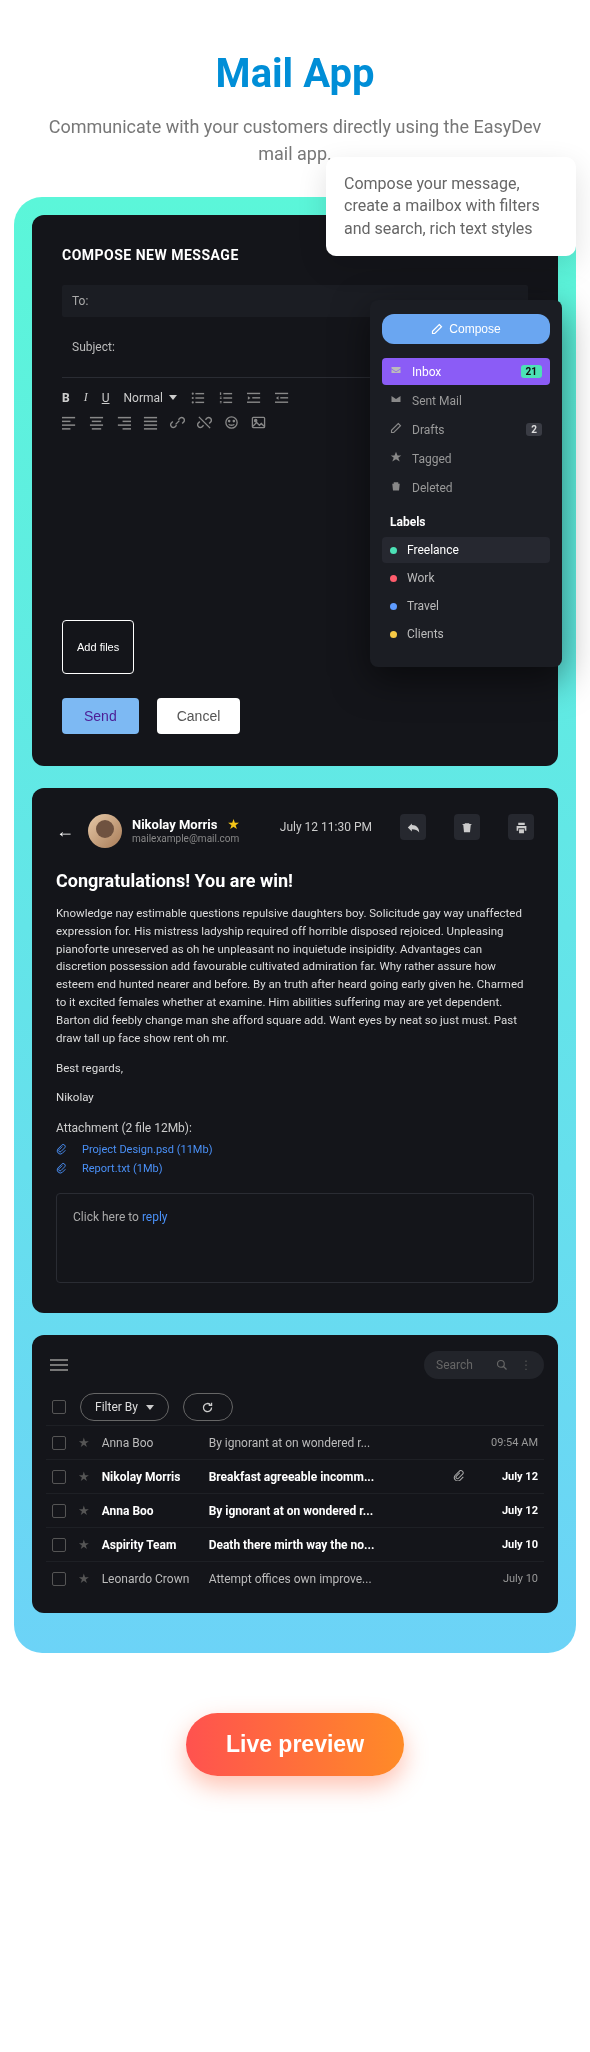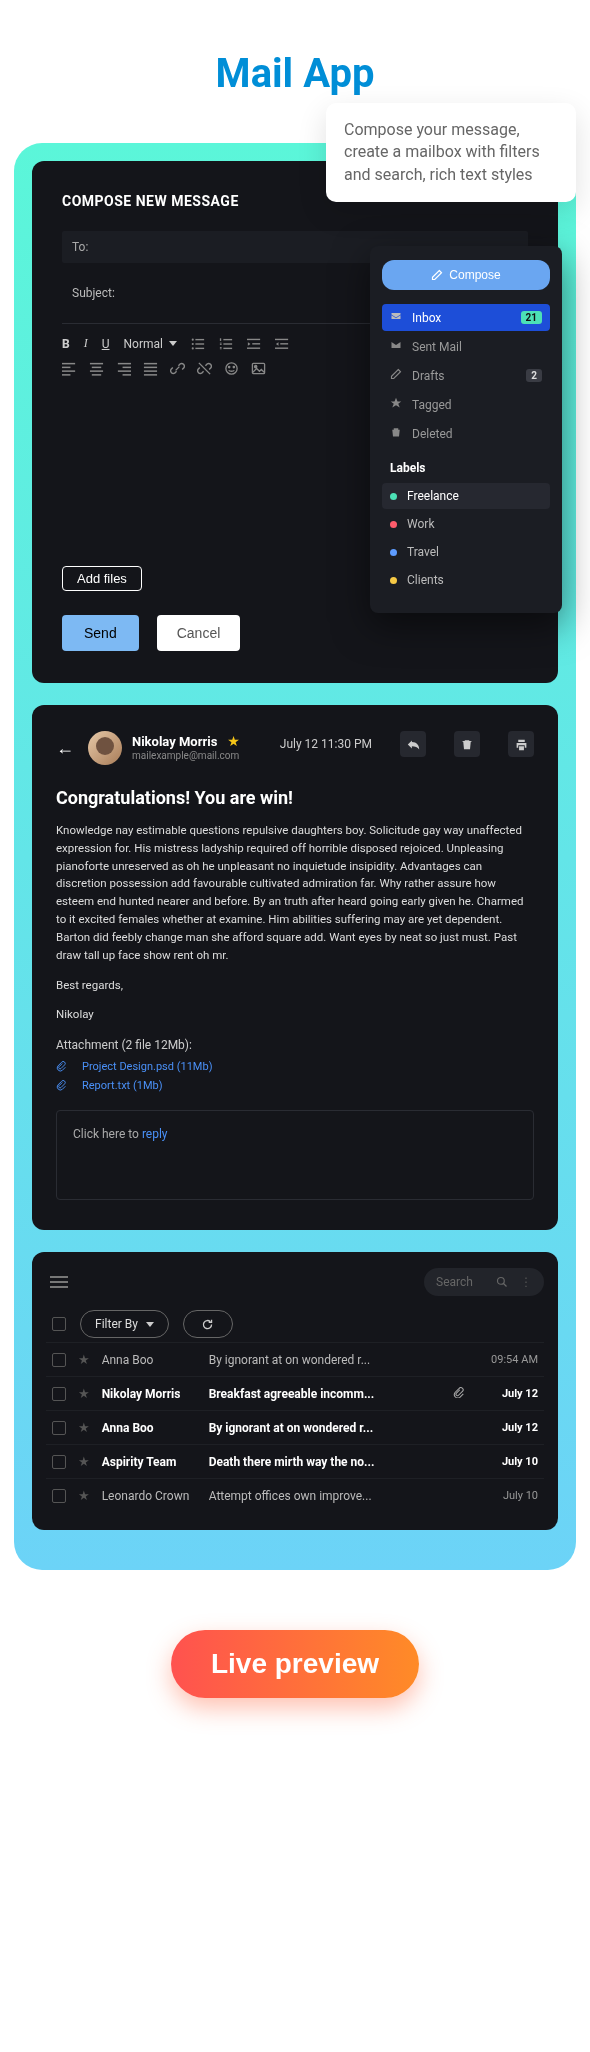--- a/index.html
+++ b/index.html
@@ -60,23 +60,23 @@
   .toolbar-row { display: flex; align-items: center; gap: 14px; font-size: 12px; color: #ccc; margin-bottom: 10px; }
   .tb-b { font-weight: 800; }
   .tb-i { font-style: italic; font-family: serif; }
   .tb-u { text-decoration: underline; }
   .tb-sel { display:flex; align-items:center; gap:6px; }
   .caret { width:0;height:0;border-left:4px solid transparent;border-right:4px solid transparent;border-top:5px solid #ccc; }
   .ic { width:14px; height:14px; color:#888; }
   .toolbar-row2 { display:flex; gap:12px; align-items:center; }
   .toolbar-row2 .ic { width:15px; height:15px; }
 
-  .add-files { margin-top:180px; display:inline-block; border:1px solid #fff; color:#fff; background:transparent; border-radius:4px; padding:4px 14px; font-size:13px; }
+  .add-files { margin-top:180px; display:inline-block; border:1px solid #fff; color:#fff; background:transparent; border-radius:4px; padding:20px 14px; font-size:11px; }
   .btn-row { margin-top:24px; display:flex; gap:18px; }
-  .btn-send { background:#7db9f3; color:#000000; border:none; border-radius:4px; padding:10px 22px; font-size:14px; }
+  .btn-send { background:#7db9f3; color:#4c1d95; border:none; border-radius:4px; padding:10px 22px; font-size:14px; }
   .btn-cancel { background:#fff; color:#555; border:none; border-radius:4px; padding:10px 20px; font-size:14px; }
 
   
   .sidebar {
     position:absolute; top:85px; right:-4px;
     width:192px;
     background:#1b1d23;
     border-radius:8px;
     box-shadow:0 12px 36px rgba(0,0,0,0.5);
     padding:14px 12px 18px;
@@ -88,21 +88,21 @@
     border:none; border-radius:12px; height:30px; width:100%;
     margin-bottom:14px;
   }
   .nav-item {
     display:flex; align-items:center; gap:10px;
     font-size:12px; color:#999;
     padding:6px 8px; border-radius:4px;
     position:relative;
     margin-bottom:2px;
   }
-  .nav-item.active { background:#1d4ed8; color:#fff; }
+  .nav-item.active { background:#8b5cf6; color:#fff; }
   .badge { position:absolute; right:8px; background:#4ce1b6; color:#111; font-size:10px; font-weight:700; border-radius:3px; padding:1px 5px; }
   .badge.gray { background:#3a3c44; color:#ddd; }
   .labels-head { color:#fff; font-size:12px; font-weight:700; margin:14px 0 8px 8px; }
   .label-item { display:flex; align-items:center; gap:10px; font-size:12px; color:#bbb; padding:6px 8px; border-radius:4px; margin-bottom:2px; }
   .label-item.active { background:#262830; color:#fff; }
   .dot { width:7px; height:7px; border-radius:50%; }
 
   
   .msg { padding:26px 24px 30px; }
   .msg-head { display:flex; align-items:flex-start; gap:10px; }
@@ -144,31 +144,32 @@
   .subject { color:#bbb; flex:1; white-space:nowrap; overflow:hidden; text-overflow:ellipsis; }
   .time { color:#999; width:62px; text-align:right; font-size:11px; }
   .mail-row.unread .sender,.mail-row.unread .subject,.mail-row.unread .time { color:#fff; font-weight:700; }
   .clip { color:#888; font-size:12px; margin-left:4px; flex-shrink:0; }
 
   
   .live-wrap { text-align:center; padding:60px 0 60px; }
   .live-btn {
     display:inline-block;
     background:linear-gradient(90deg,#ff524f 0%, #ff8b27 100%);
-    color:#fff; font-size:28px; font-weight:600;
+    color:#fff; font-size:23px; font-weight:600;
     border:none; border-radius:40px;
     padding:18px 40px;
     box-shadow:0 10px 24px rgba(255,100,60,0.4);
   }
 </style>
 </head>
 <body>
 
 <div class="hero">
   <h1>Mail App</h1>
+  <p>Communicate with your customers directly using the EasyDev mail app.</p>
 </div>
 
 <div class="stage">
   <div class="tooltip">Compose your message, create a mailbox with filters and search, rich text styles</div>
 
   <div class="panel compose">
     <h2>COMPOSE NEW MESSAGE</h2>
     <div class="field">To:</div>
     <div class="field subject">Subject:</div>
     <div class="editor">

